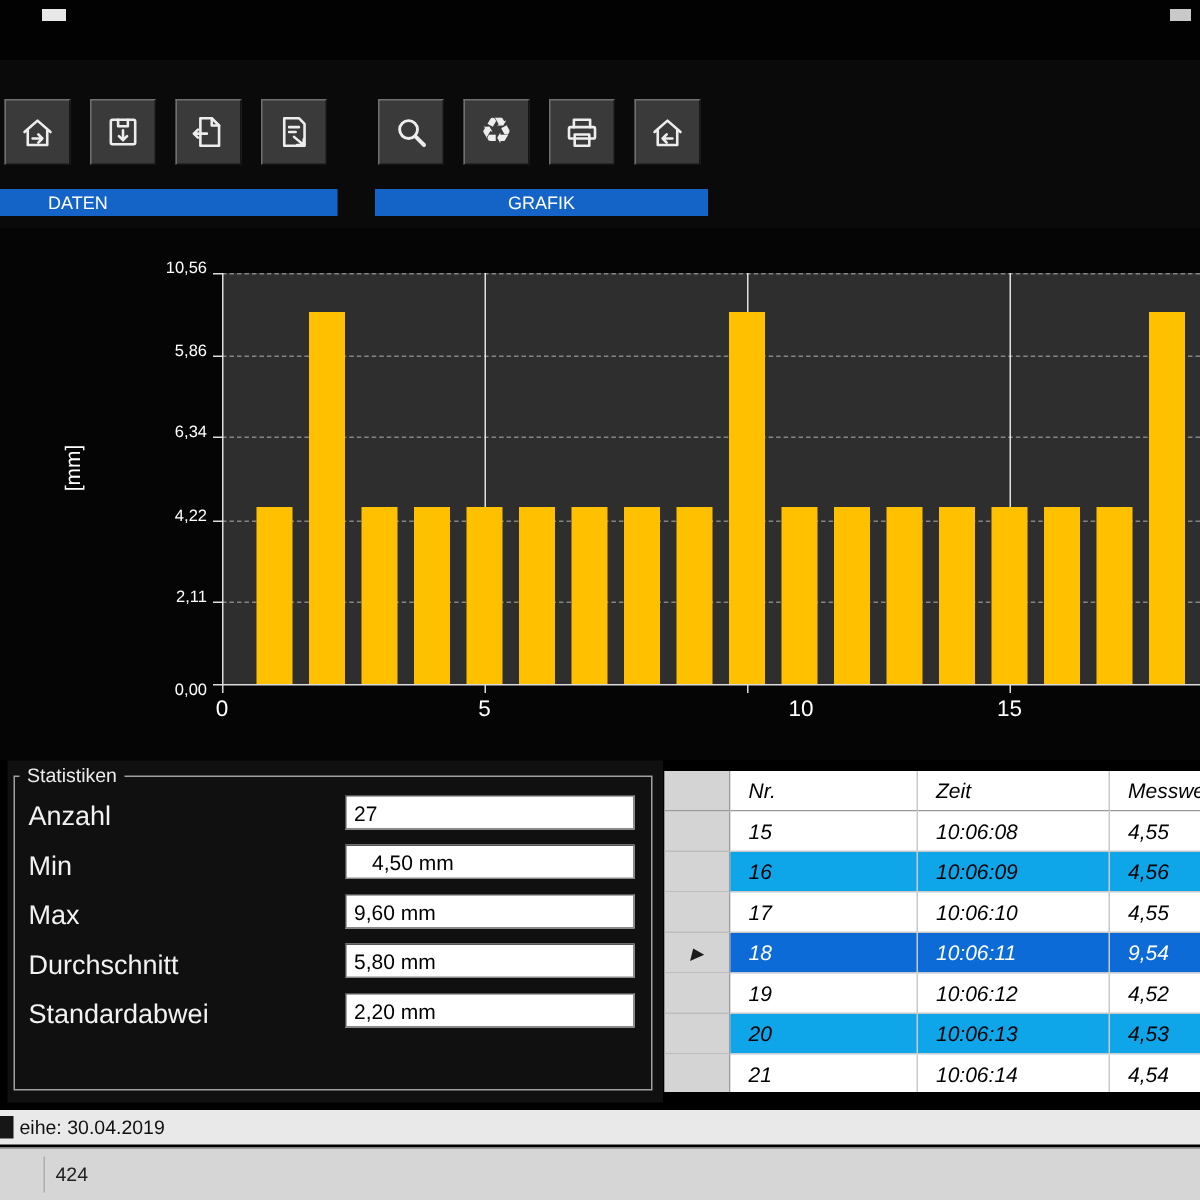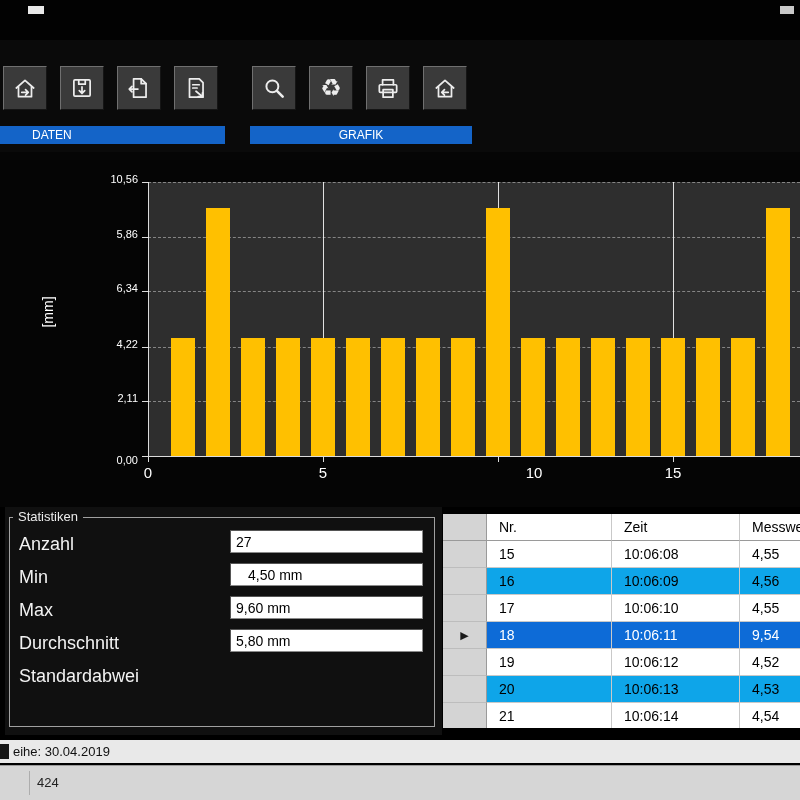--- a/index.html
+++ b/index.html
@@ -55,21 +55,21 @@
   .stat-label{position:absolute;left:14px;color:#f2f2f2;font-size:18px;}
   .stat-input{
     position:absolute;left:225px;width:193px;height:23px;box-sizing:border-box;
     background:#fff;color:#000;font-size:14px;font-family:"Liberation Sans",sans-serif;
     border:1px solid #8a8a8a;border-top-color:#555;border-left-color:#555;
     padding:0 5px;outline:none;
   }
   
   .table-panel{
     position:absolute;top:514px;left:443px;width:357px;height:214px;
-    background:#fff;overflow:hidden;
+    background:#fff;overflow:hidden;font-style:italic;
   }
   .t-row{display:flex;height:27px;box-sizing:border-box;}
   .t-gutter{
     width:44px;box-sizing:border-box;background:#d4d4d4;
     border-right:1px solid #9a9a9a;border-bottom:1px solid #bdbdbd;
     display:flex;align-items:center;justify-content:center;
     color:#1a1a1a;font-size:11px;flex:0 0 44px;cursor:pointer;
   }
   .t-cell{
     box-sizing:border-box;border-right:1px solid #c9c9c9;border-bottom:1px solid #c9c9c9;
@@ -222,20 +222,21 @@
 
   <div class="stat-label" style="top:27px;">Anzahl</div>
   <input class="stat-input" style="top: 23px;" readonly="" value="27">
   <div class="stat-label" style="top:60px;">Min</div>
   <input class="stat-input" style="top: 56px; padding-left: 17px;" readonly="" value="4,50 mm">
   <div class="stat-label" style="top:93px;">Max</div>
   <input class="stat-input" style="top: 89px;" readonly="" value="9,60 mm">
   <div class="stat-label" style="top:126px;">Durchschnitt</div>
   <input class="stat-input" style="top: 122px;" readonly="" value="5,80 mm">
   <div class="stat-label" style="top:159px;">Standardabwei</div>
+  <input class="stat-input" style="top: 155px;" readonly="" value="2,20 mm">
 </div>
 
 <div class="table-panel">
   <div class="t-row header">
     <div class="t-gutter" style="border-bottom-color:#9a9a9a;"></div>
     <div class="t-cell c1">Nr.</div>
     <div class="t-cell c2">Zeit</div>
     <div class="t-cell c3">Messwe</div>
   </div>
 

